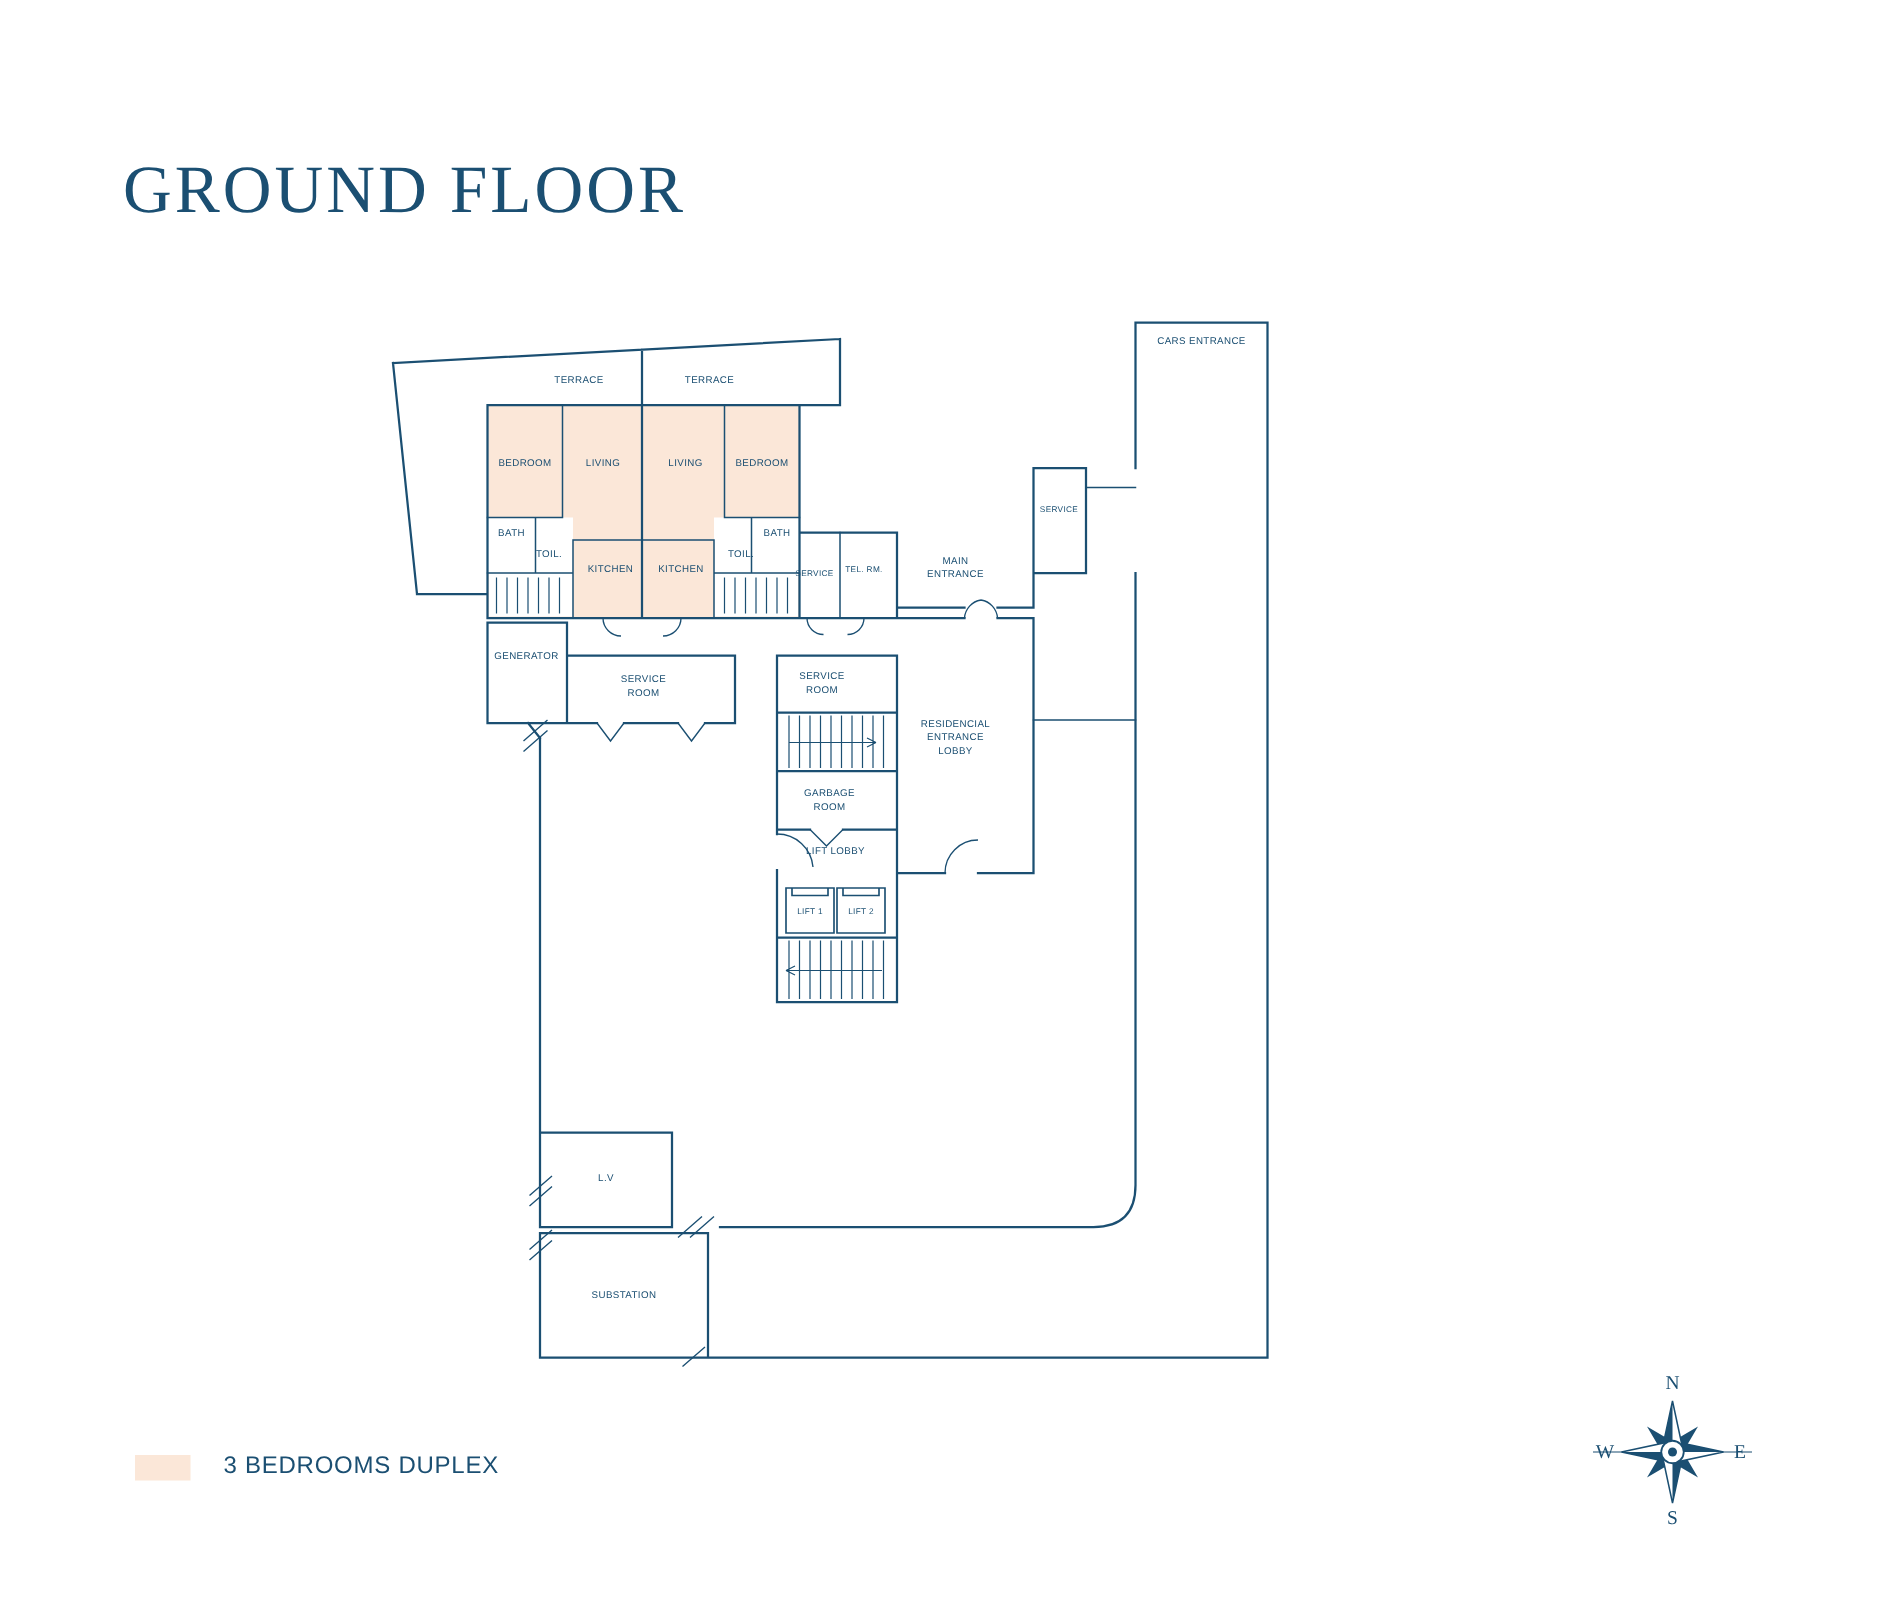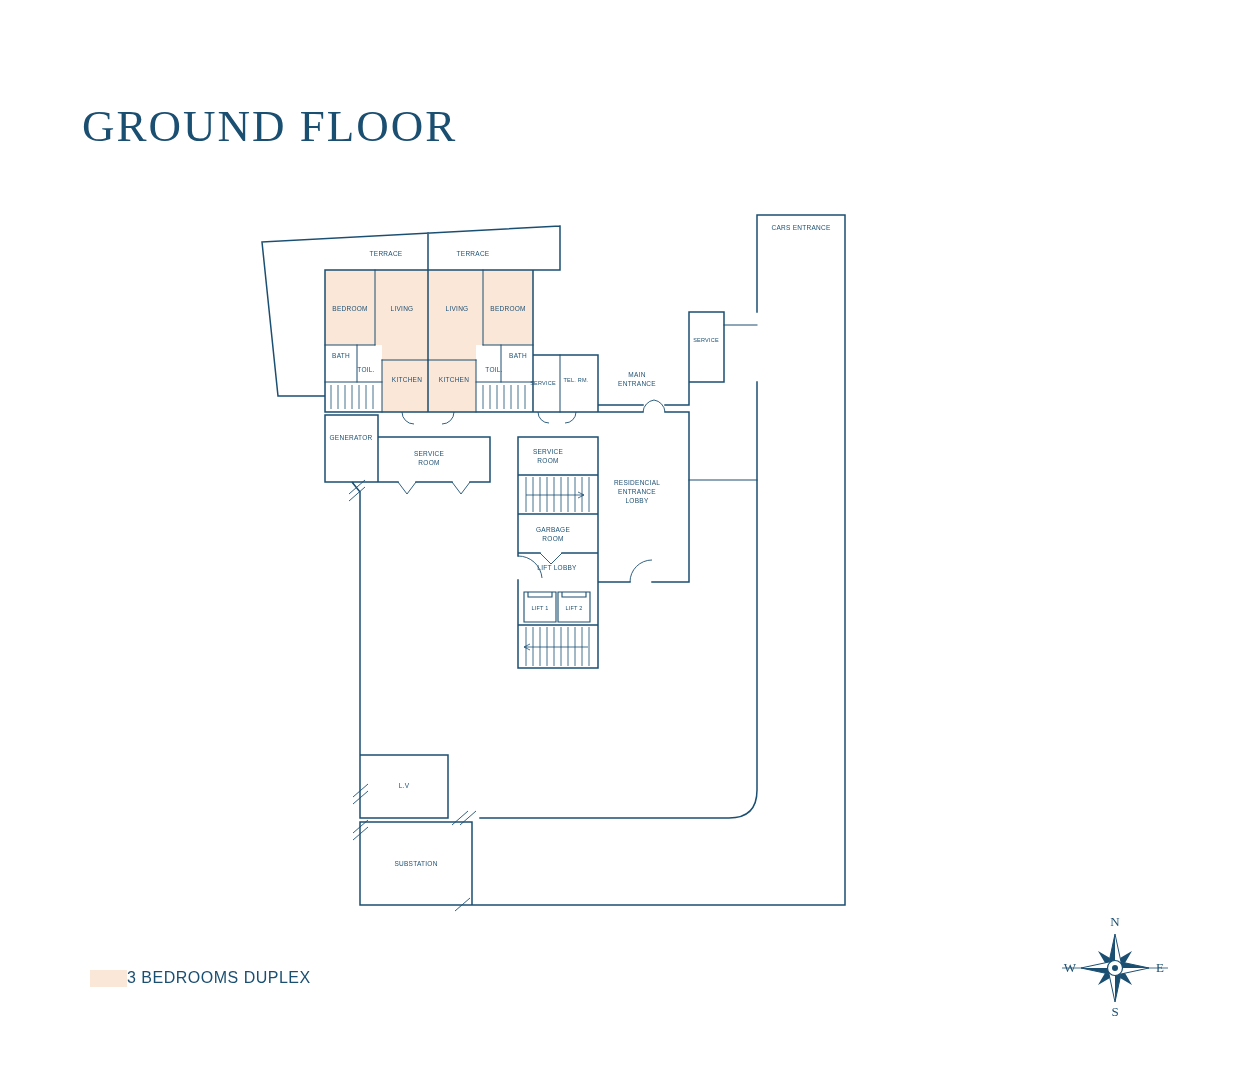--- a/index.html
+++ b/index.html
@@ -36,21 +36,21 @@
   .w-thin{stroke:var(--line);stroke-width:.8;fill:none;}
   
   .lbl{
     position:absolute;transform:translate(-50%,-50%);
     font-size:6.5px;line-height:1.4;color:var(--label);
     letter-spacing:.04em;text-align:center;white-space:nowrap;z-index:2;
   }
   .lbl.wrap{white-space:normal;}
   .lbl.xs{font-size:5.5px;}
   
-  .legend{position:absolute;left:90px;top:969px;display:flex;align-items:center;z-index:2;}
+  .legend{position:absolute;left:90px;top:969px;display:flex;align-items:center;gap:22px;z-index:2;}
   .legend-swatch{display:inline-block;width:37px;height:17px;}
   .legend-label{font-size:16px;letter-spacing:.5px;color:var(--label);}
 </style>
 </head>
 <body>
 
 <div class="canvas">
 
   <h1 class="title">GROUND FLOOR</h1>
 

